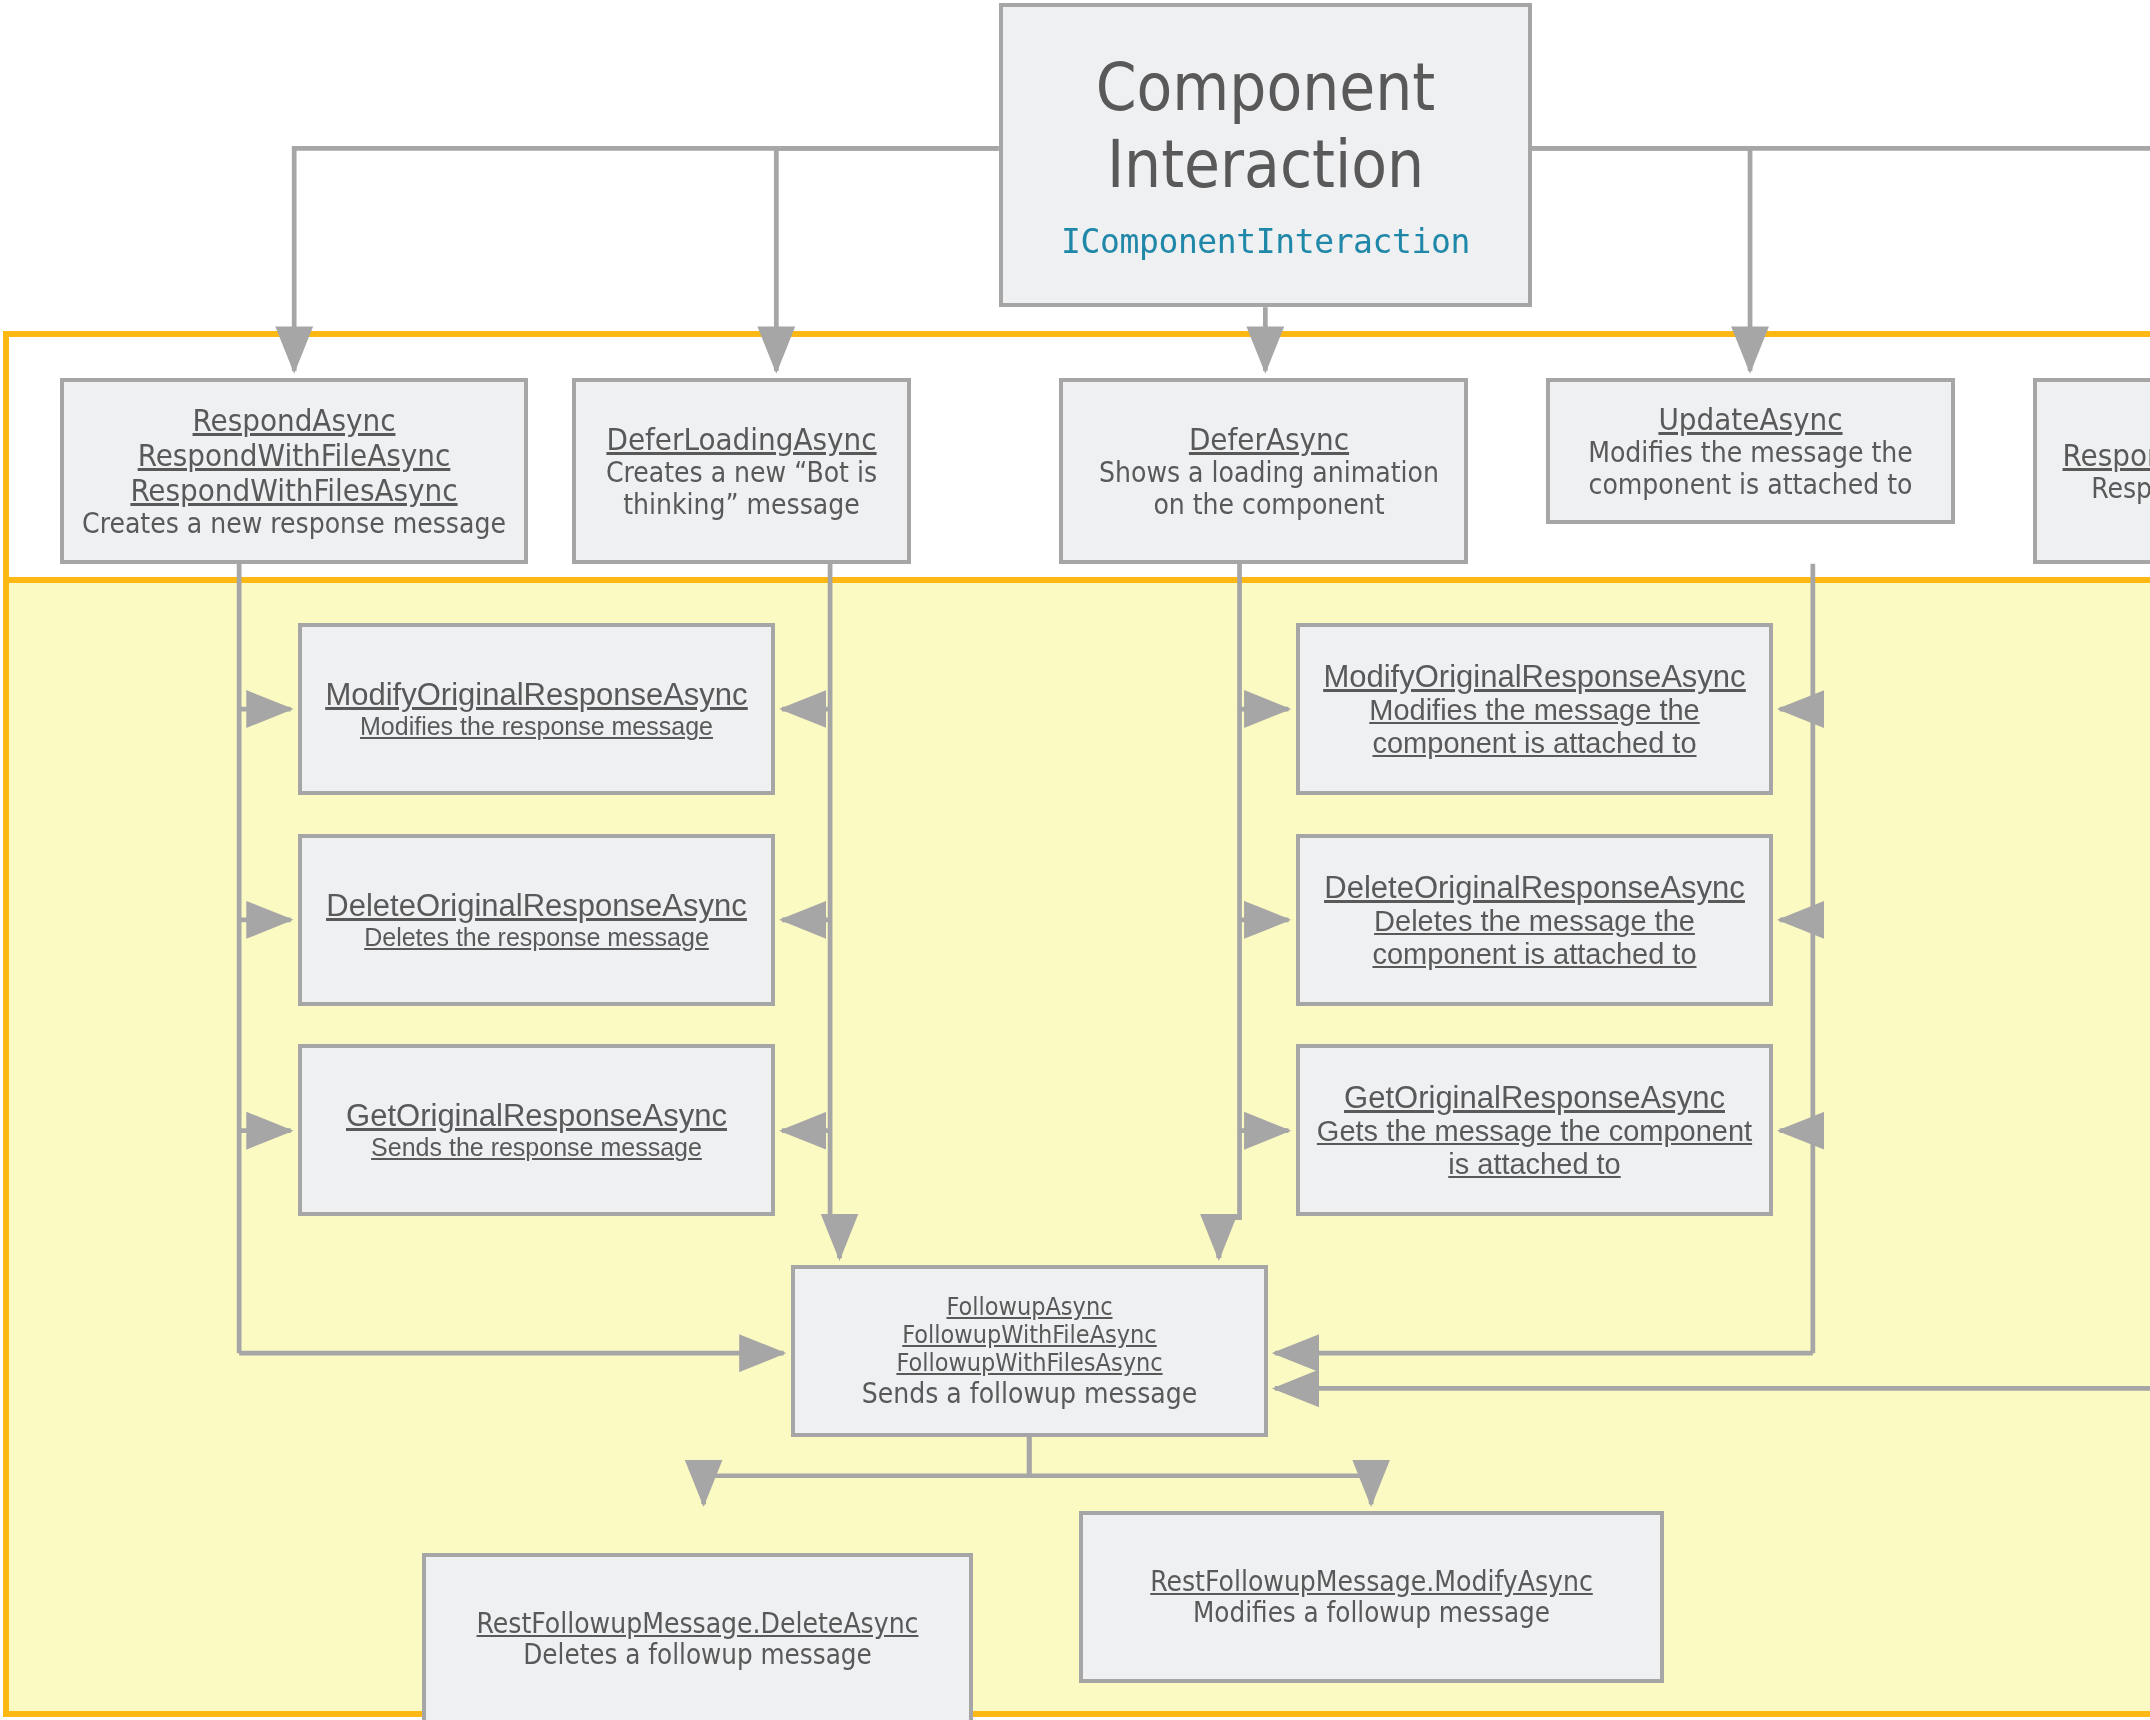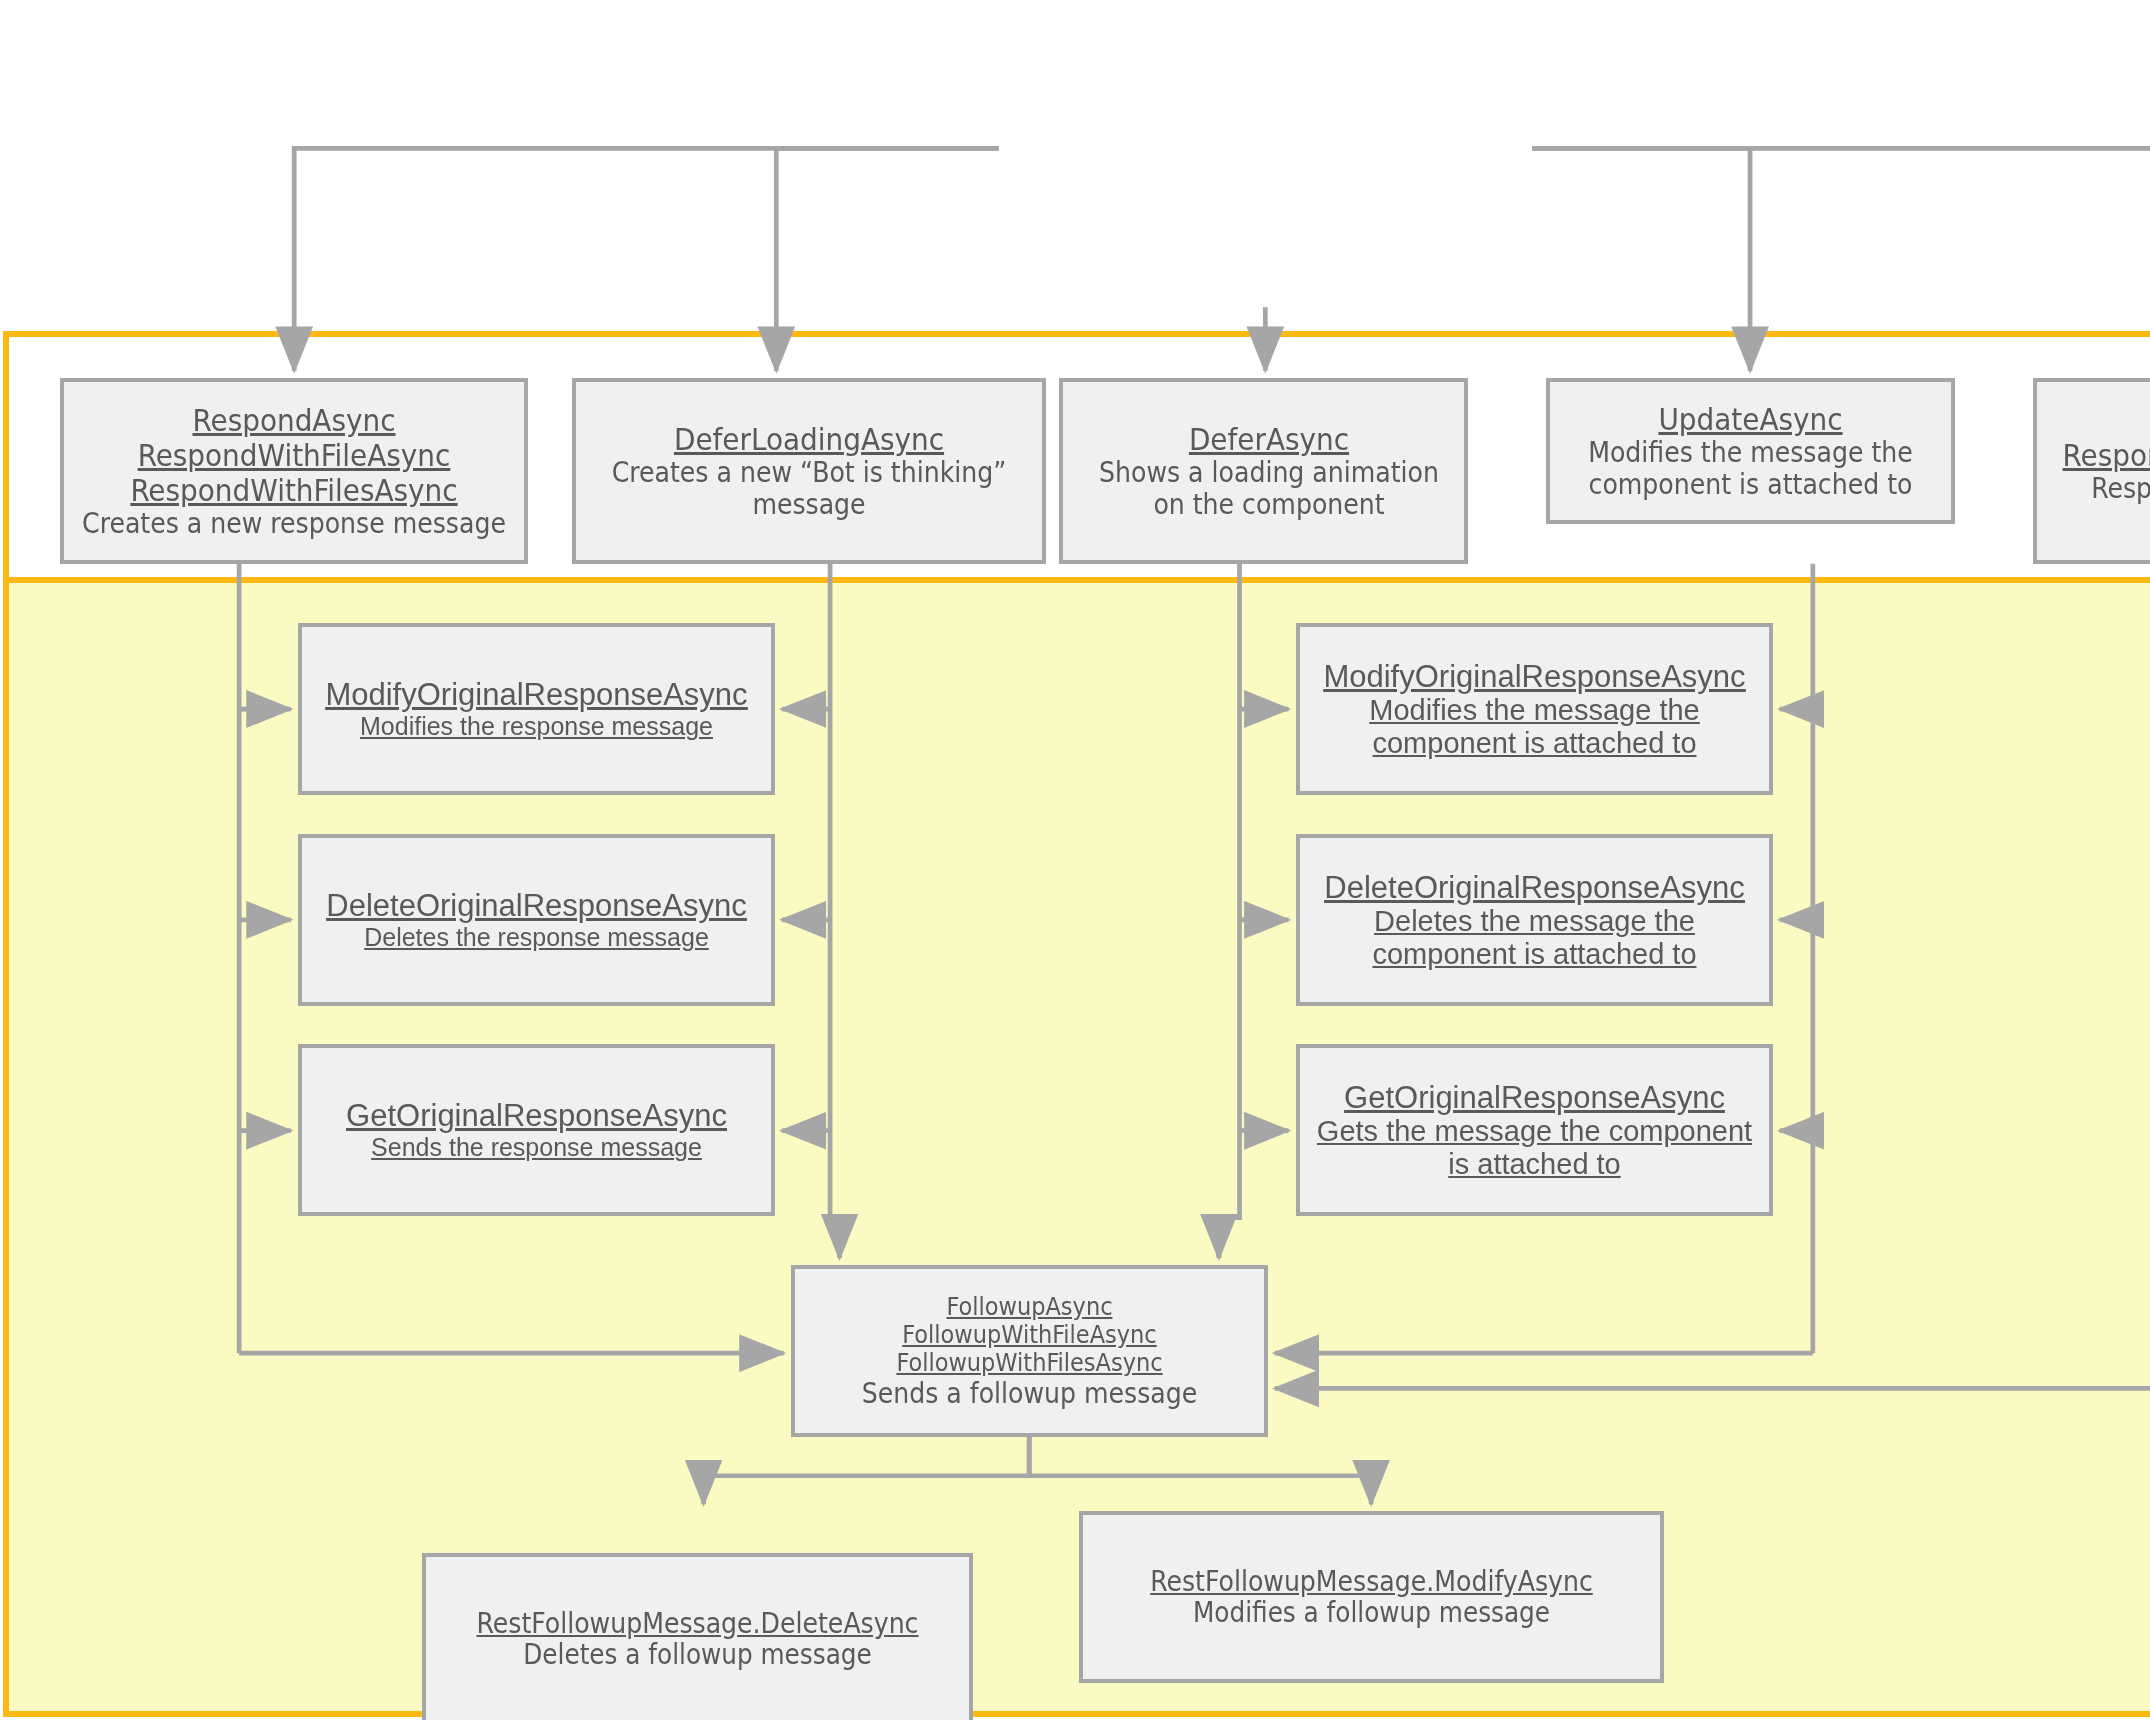--- a/index.html
+++ b/index.html
@@ -27,21 +27,21 @@
   #node-root .t{font-size:65px;line-height:1.18;color:#595959;font-family:"DejaVu Sans Condensed","Liberation Sans",sans-serif;}
   #node-root .iface{margin-top:20px;font-family:"DejaVu Sans Mono","Liberation Mono",monospace;
     font-size:33px;color:#1f87a8;letter-spacing:-0.4px;}
 
   
   .cond{font-family:"DejaVu Sans Condensed","Liberation Sans",sans-serif;}
   .wide{font-family:"Liberation Sans",sans-serif;text-decoration:underline;}
 
   
   #node-respond{left:60px;top:378px;width:468px;height:186px;}
-  #node-deferloading{left:572px;top:378px;width:474px;height:186px;}
+  #node-deferloading{left:572px;top:378px;width:339px;height:186px;}
   #node-defer{left:1059px;top:378px;width:409px;height:186px;padding-left:17px;}
   #node-update{left:1546px;top:378px;width:409px;height:146px;}
   #node-modal{left:2033px;top:378px;width:409px;height:186px;}
   .r1 .m{font-size:31px;}
   .r1 .d{font-size:28px;}
 
   
   #node-l-modify{left:298px;top:623px;width:477px;height:172px;}
   #node-l-delete{left:298px;top:834px;width:477px;height:172px;}
   #node-l-get{left:298px;top:1044px;width:477px;height:172px;}
@@ -113,20 +113,25 @@
       <path d="M4215,2628 H4138" marker-end="url(#ah)"></path>
       <path d="M4215,3145 H2964" marker-end="url(#ah)"></path>
 
       <path d="M5201,1310 V3227 H2964" marker-end="url(#ah)"></path>
 
       <path d="M2393,3340 V3430 H1636 V3496" marker-end="url(#ah)"></path>
       <path d="M2393,3340 V3430 H3188 V3496" marker-end="url(#ah)"></path>
     </g>
   </svg>
 
+  <div class="node" id="node-root">
+    <div class="t">Component</div>
+    <div class="t">Interaction</div>
+    <div class="iface">IComponentInteraction</div>
+  </div>
 
   <div class="node cond r1" id="node-respond">
     <div class="m">RespondAsync</div>
     <div class="m">RespondWithFileAsync</div>
     <div class="m">RespondWithFilesAsync</div>
     <div class="d">Creates a new response message</div>
   </div>
 
   <div class="node cond r1" id="node-deferloading">
     <div class="m">DeferLoadingAsync</div>

